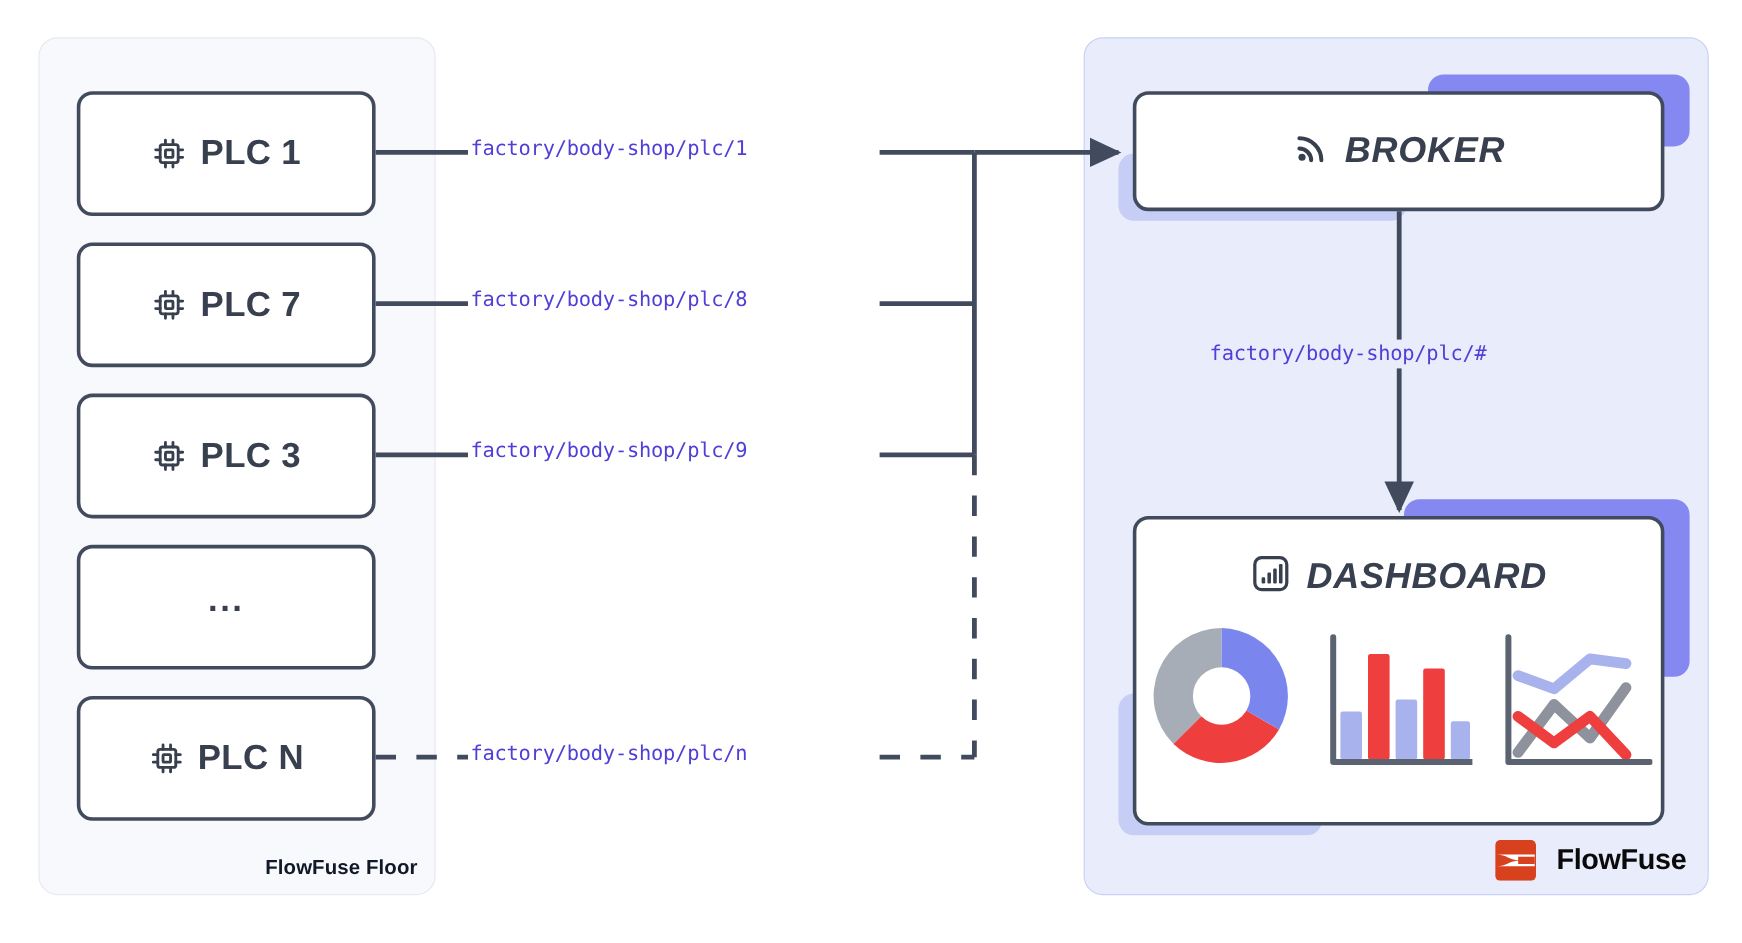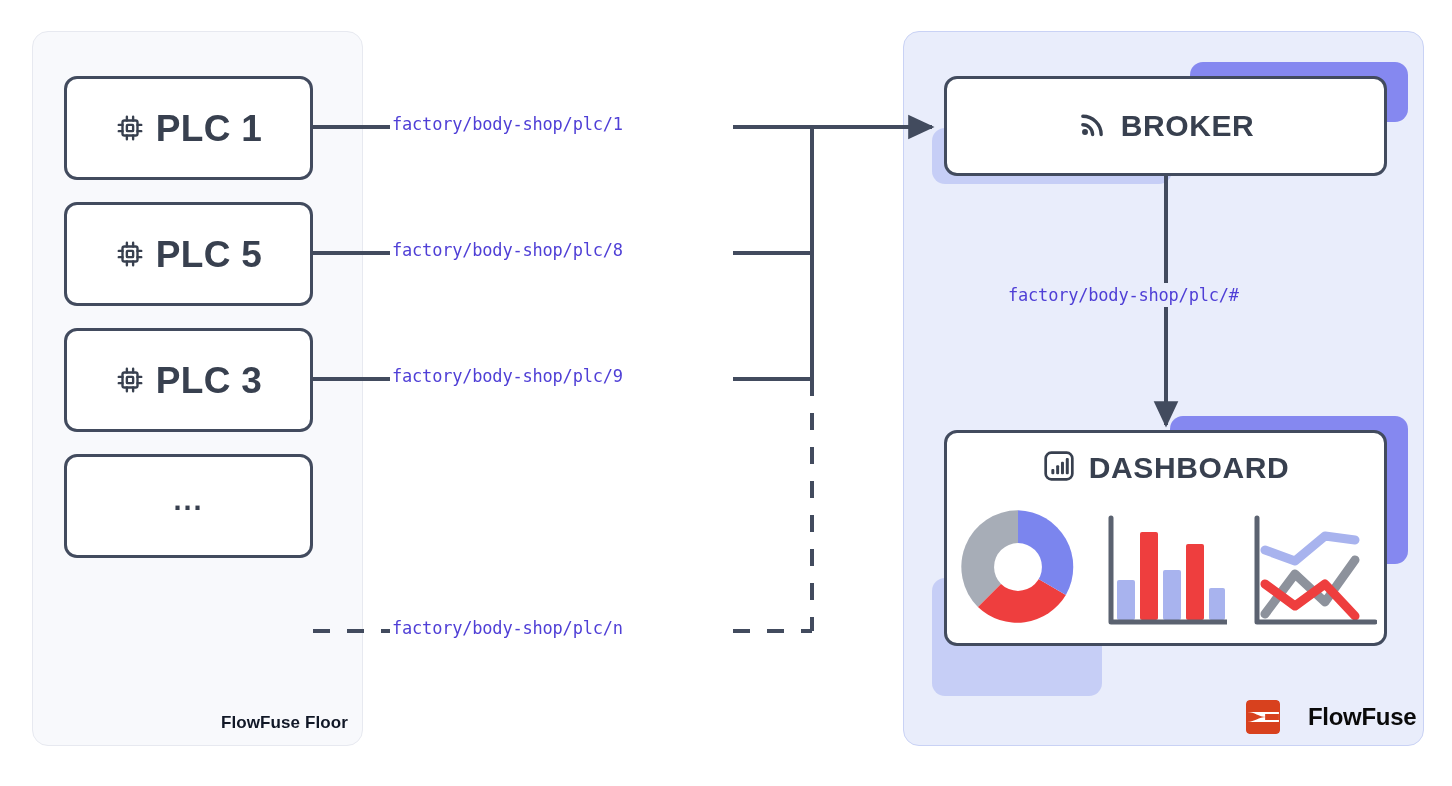--- a/index.html
+++ b/index.html
@@ -54,21 +54,21 @@
     height: 104px;
     background: #ffffff;
     border: 3px solid #424B5E;
     border-radius: 13px;
     display: flex;
     align-items: center;
     justify-content: center;
     gap: 11px;
   }
   .plc-label {
-    font-size: 37px;
+    font-size: 29px;
     font-weight: bold;
     color: #38404F;
     letter-spacing: .3px;
     line-height: 1;
   }
   .plc-dots {
     font-size: 29px;
     font-weight: bold;
     color: #38404F;
     letter-spacing: 2px;
@@ -107,20 +107,21 @@
     background: #C6CEF6;
     border-radius: 13px;
     z-index: 1;
   }
 
   .node-title-row {
     display: flex;
     align-items: center;
     justify-content: center;
     gap: 13px;
+    font-style: italic;
   }
   .node-title {
     font-size: 30px;
     font-weight: bold;
     color: #38404F;
     letter-spacing: .6px;
     line-height: 1;
   }
 
   
@@ -128,39 +129,39 @@
     left: 944px; top: 76px;
     width: 443px; height: 100px;
     display: flex; align-items: center; justify-content: center;
   }
   #broker-shadow-dark  { left: 1190px; top: 62px; width: 218px; height: 60px; }
   #broker-shadow-light { left: 932px;  top: 128px; width: 240px; height: 56px; }
 
   
   #dash-card {
     left: 944px; top: 430px;
-    width: 443px; height: 216px;
-    padding-top: 16px;
+    width: 443px; height: 258px;
+    padding-top: 28px;
   }
   #dash-shadow-dark  { left: 1170px; top: 416px; width: 238px; height: 148px; }
   #dash-shadow-light { left: 932px;  top: 578px; width: 170px; height: 118px; }
 
   #dash-charts {
     display: flex;
     align-items: flex-end;
     justify-content: center;
     gap: 24px;
     margin-top: 17px;
   }
 
   
   #flowfuse {
     position: absolute;
     left: 1246px; top: 700px;
-    display: flex; align-items: center; gap: 28px;
+    display: flex; align-items: center; gap: 17px;
     z-index: 4;
   }
   #flowfuse-mark {
     width: 34px; height: 34px;
     border-radius: 4px;
     display: block;
   }
   #flowfuse-word {
     font-size: 24px;
     font-weight: bold;
@@ -199,38 +200,48 @@
   </div>
 
   <div class="plc" style="top:202px">
     <span>
       <svg class="plc-icon" viewBox="0 0 24 24" fill="none" stroke="#38404F" stroke-width="1.9" stroke-linecap="round" stroke-linejoin="round">
         <rect x="6" y="6" width="12" height="12" rx="1.5"></rect>
         <rect x="9.5" y="9.5" width="5" height="5" rx="0.6"></rect>
         <path d="M9.5 3v3M14.5 3v3M9.5 18v3M14.5 18v3M3 9.5h3M3 14.5h3M18 9.5h3M18 14.5h3"></path>
       </svg>
     </span>
-    <span class="plc-label">PLC 5</span>
+    <span class="plc-label">PLC 7</span>
   </div>
 
   <div class="plc" style="top:328px">
     <span>
       <svg class="plc-icon" viewBox="0 0 24 24" fill="none" stroke="#38404F" stroke-width="1.9" stroke-linecap="round" stroke-linejoin="round">
         <rect x="6" y="6" width="12" height="12" rx="1.5"></rect>
         <rect x="9.5" y="9.5" width="5" height="5" rx="0.6"></rect>
         <path d="M9.5 3v3M14.5 3v3M9.5 18v3M14.5 18v3M3 9.5h3M3 14.5h3M18 9.5h3M18 14.5h3"></path>
       </svg>
     </span>
     <span class="plc-label">PLC 3</span>
   </div>
 
   <div class="plc" style="top:454px">
     <span class="plc-dots">...</span>
   </div>
 
+  <div class="plc" style="top:580px">
+    <span>
+      <svg class="plc-icon" viewBox="0 0 24 24" fill="none" stroke="#38404F" stroke-width="1.9" stroke-linecap="round" stroke-linejoin="round">
+        <rect x="6" y="6" width="12" height="12" rx="1.5"></rect>
+        <rect x="9.5" y="9.5" width="5" height="5" rx="0.6"></rect>
+        <path d="M9.5 3v3M14.5 3v3M9.5 18v3M14.5 18v3M3 9.5h3M3 14.5h3M18 9.5h3M18 14.5h3"></path>
+      </svg>
+    </span>
+    <span class="plc-label">PLC N</span>
+  </div>
 
   <svg id="wires">
     <defs>
       <marker id="arrow-right" viewBox="0 0 10 10" refX="8.5" refY="5" markerWidth="7" markerHeight="7" orient="auto-start-reverse">
         <path d="M0,0.6 L9.4,5 L0,9.4 z" fill="#424B5E"></path>
       </marker>
       <marker id="arrow-down" viewBox="0 0 10 10" refX="8.5" refY="5" markerWidth="7" markerHeight="7" orient="auto-start-reverse">
         <path d="M0,0.6 L9.4,5 L0,9.4 z" fill="#424B5E"></path>
       </marker>
     </defs>

